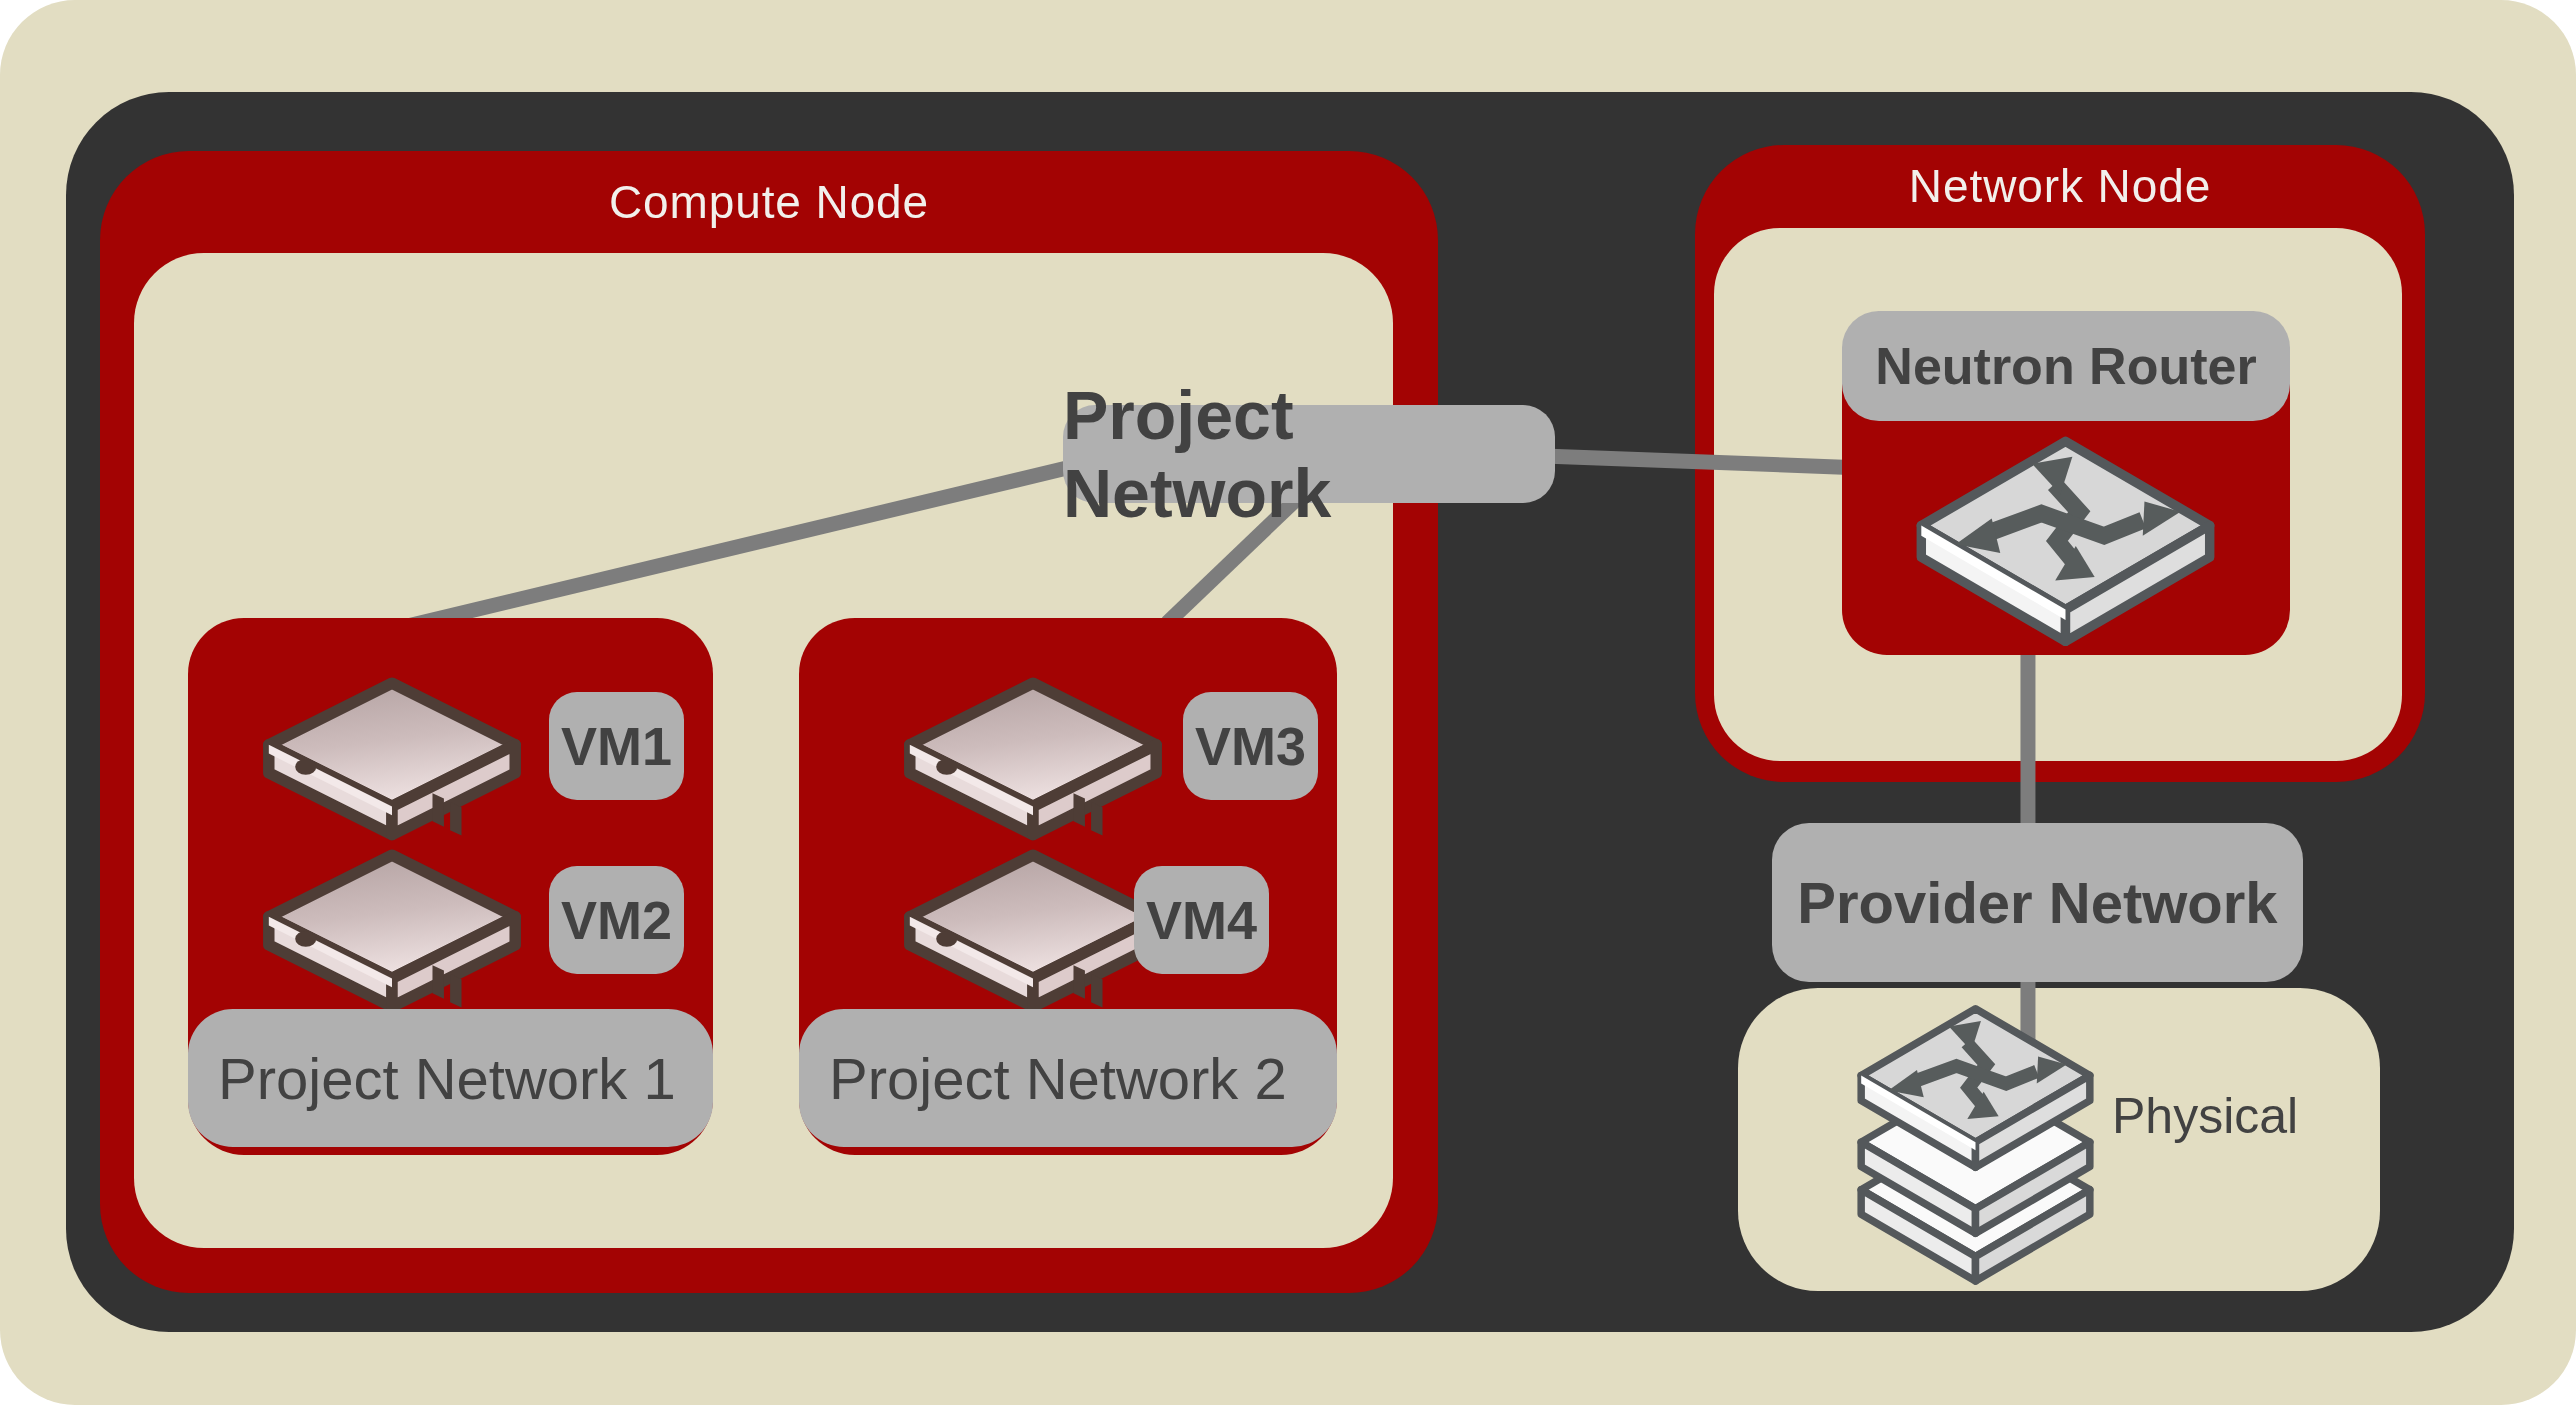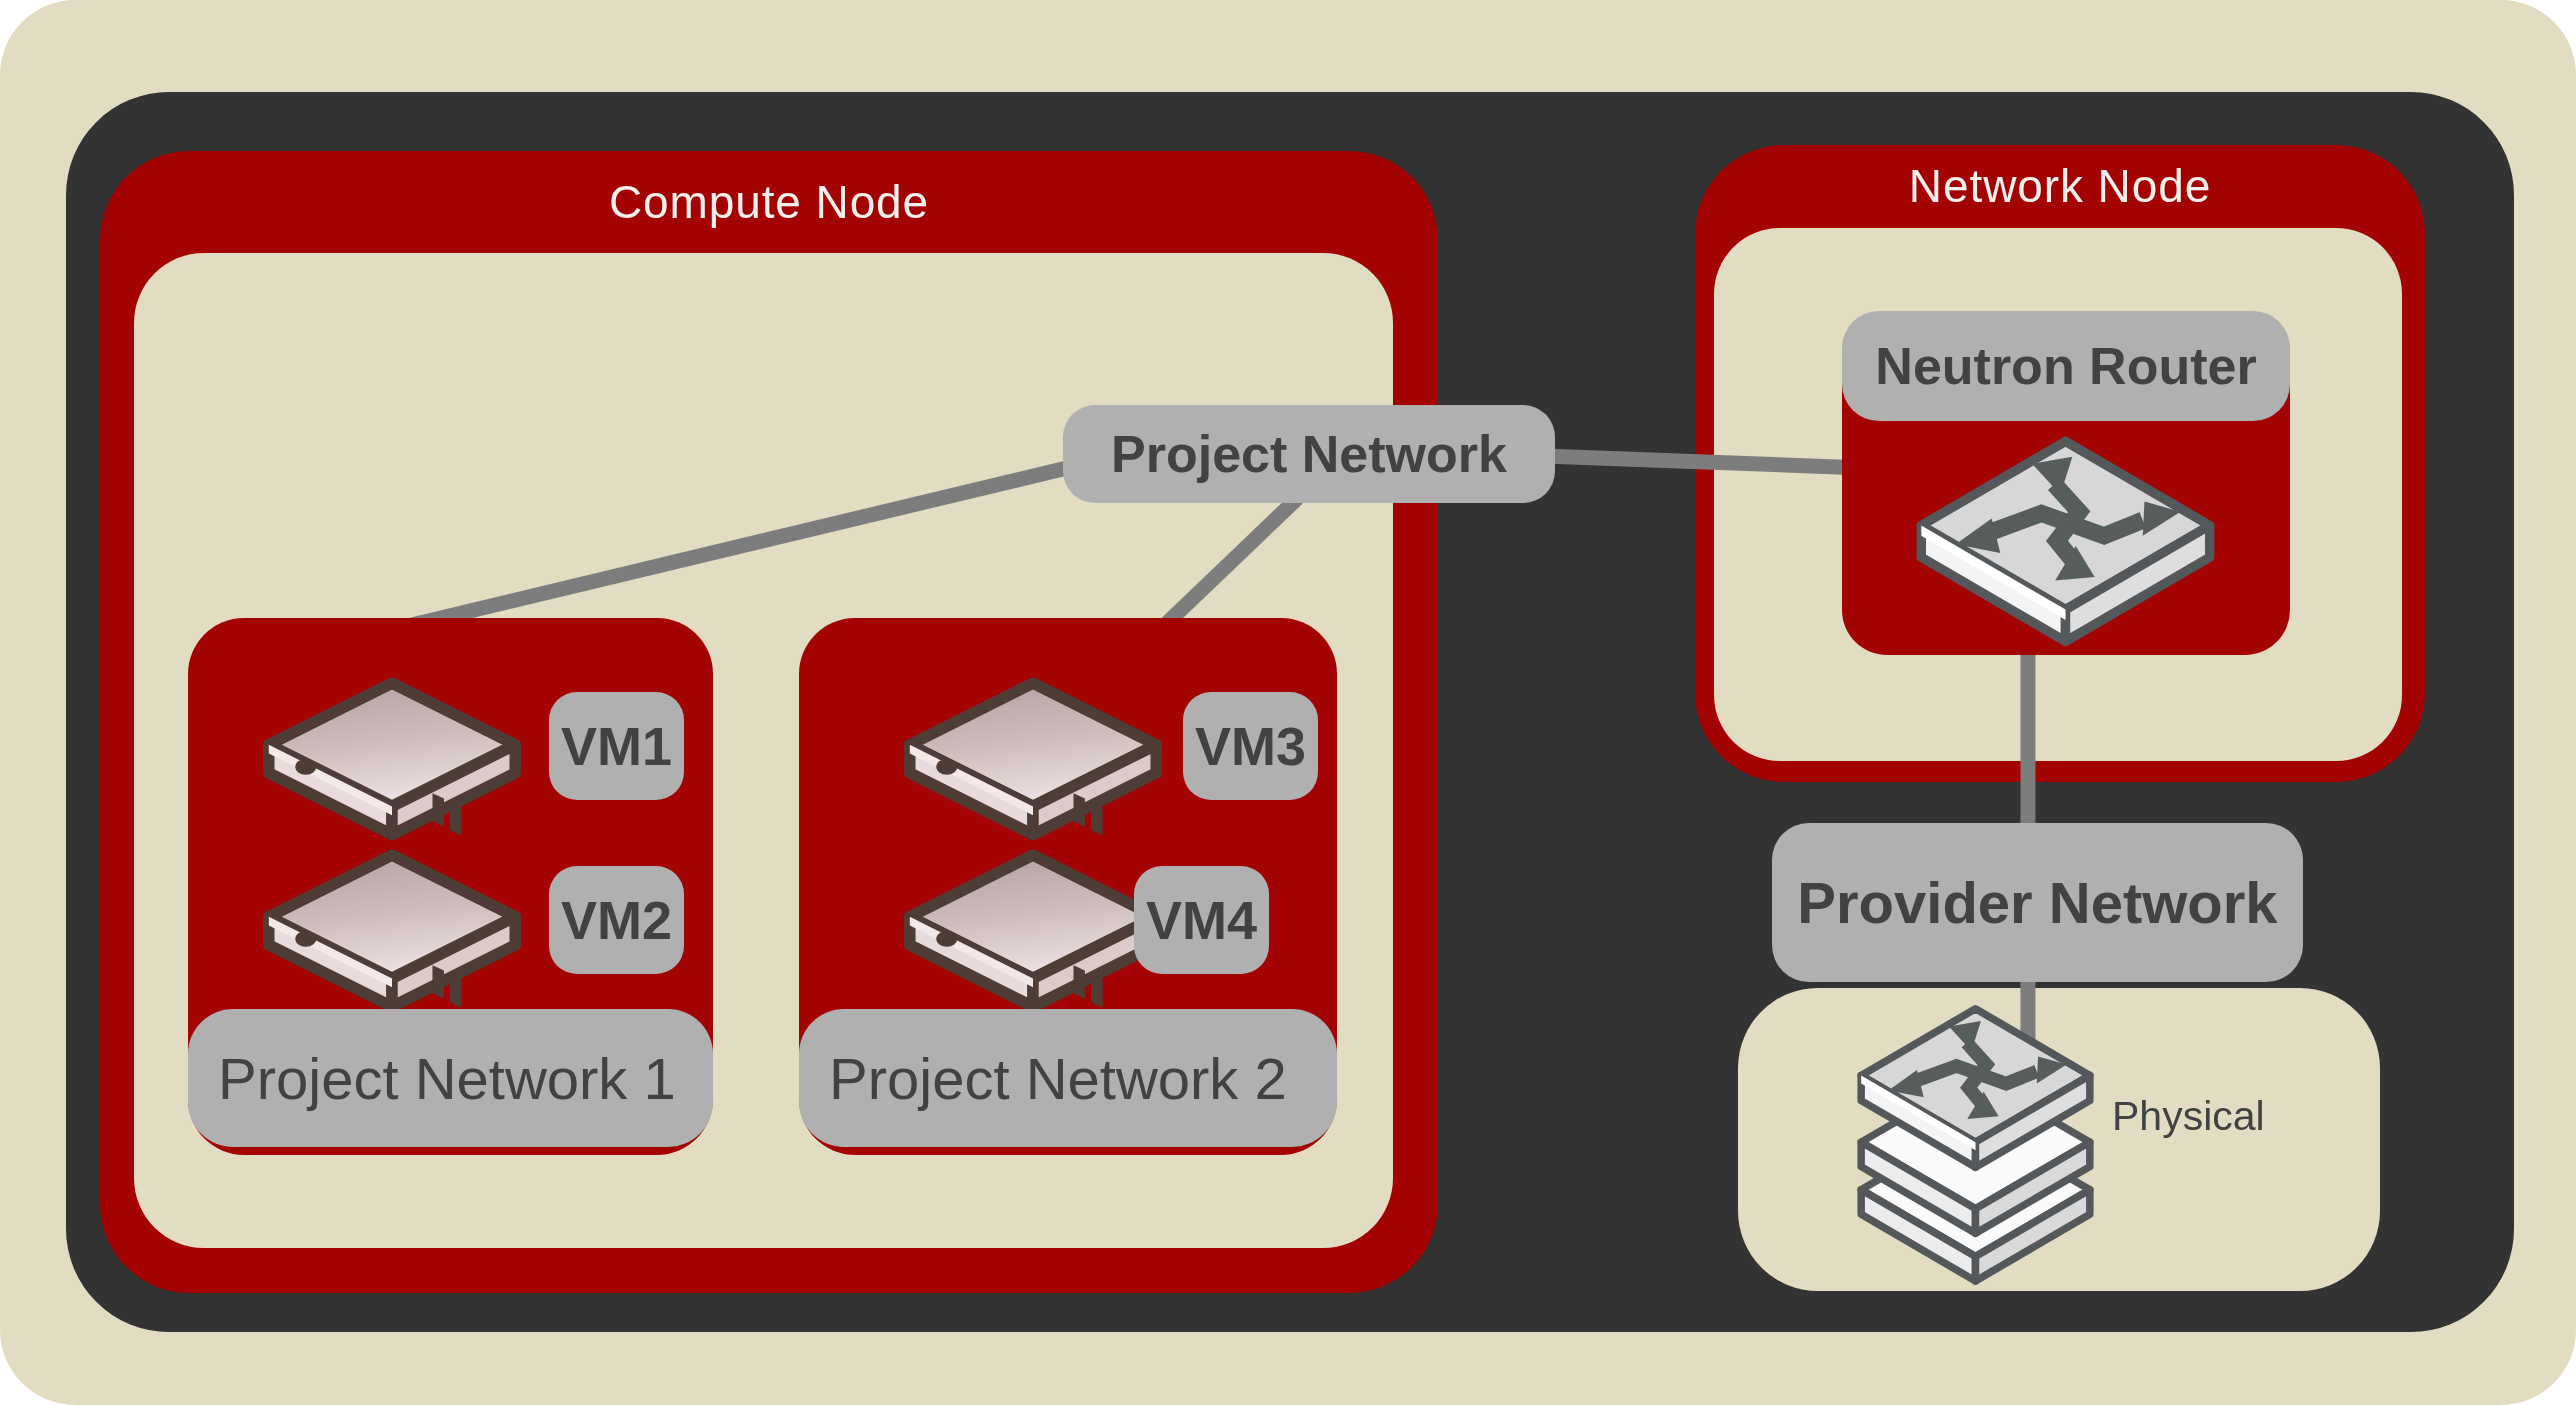--- a/index.html
+++ b/index.html
@@ -40,33 +40,33 @@
     align-items:center;z-index:6;}
   .centered{justify-content:center;font-weight:bold;}
   .vm-label{width:135px;height:108px;border-radius:28px;font-size:54px;}
   .vm1{left:549px;top:692px;}
   .vm2{left:549px;top:866px;}
   .vm3{left:1183px;top:692px;}
   .vm4{left:1134px;top:866px;}
   .pn-label{top:1009px;height:138px;border-radius:45px;font-size:58px;padding-left:30px;}
   .pn1-label{left:188px;width:525px;}
   .pn2-label{left:799px;width:538px;}
-  .connector-label{left:1063px;top:405px;width:492px;height:98px;border-radius:32px;font-size:52px;}
+  .connector-label{left:1063px;top:405px;width:492px;height:98px;border-radius:32px;font-size:68px;}
   .neutron-label{left:1842px;top:311px;width:448px;height:110px;border-radius:37px;font-size:52px;}
   .provider-label{left:1772px;top:823px;width:531px;height:159px;border-radius:37px;font-size:58px;}
   .icon{z-index:6;}
   .vm-icon{width:264px;height:170px;}
   .vmi1{left:260px;top:673px;}
   .vmi2{left:260px;top:845px;}
   .vmi3{left:901px;top:673px;}
   .vmi4{left:901px;top:845px;}
   .router-icon{left:1911px;top:431px;width:309px;height:219px;}
   .stack-icon{left:1853px;top:1000px;width:245px;height:287px;}
   .physical-text{left:2112px;top:1070px;z-index:6;color:var(--c-label-text);
-    font-size:41px;line-height:92px;white-space:nowrap;}
+    font-size:50px;line-height:92px;white-space:nowrap;}
 </style>
 </head>
 <body>
 
 <svg width="0" height="0" style="position:absolute" aria-hidden="true">
   <defs>
     <linearGradient id="vmtop" x1="0" y1="0" x2="0.25" y2="1">
       <stop offset="0" stop-color="#b2a0a0"></stop>
       <stop offset="0.55" stop-color="#cdbcbc"></stop>
       <stop offset="1" stop-color="#ecdfdf"></stop>

